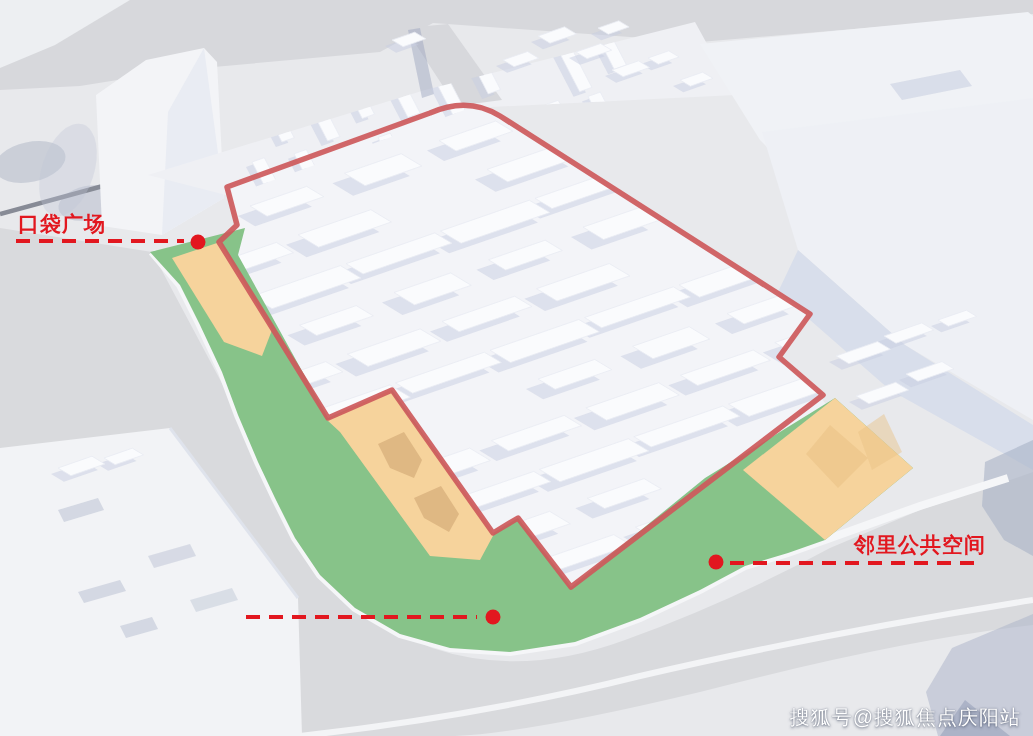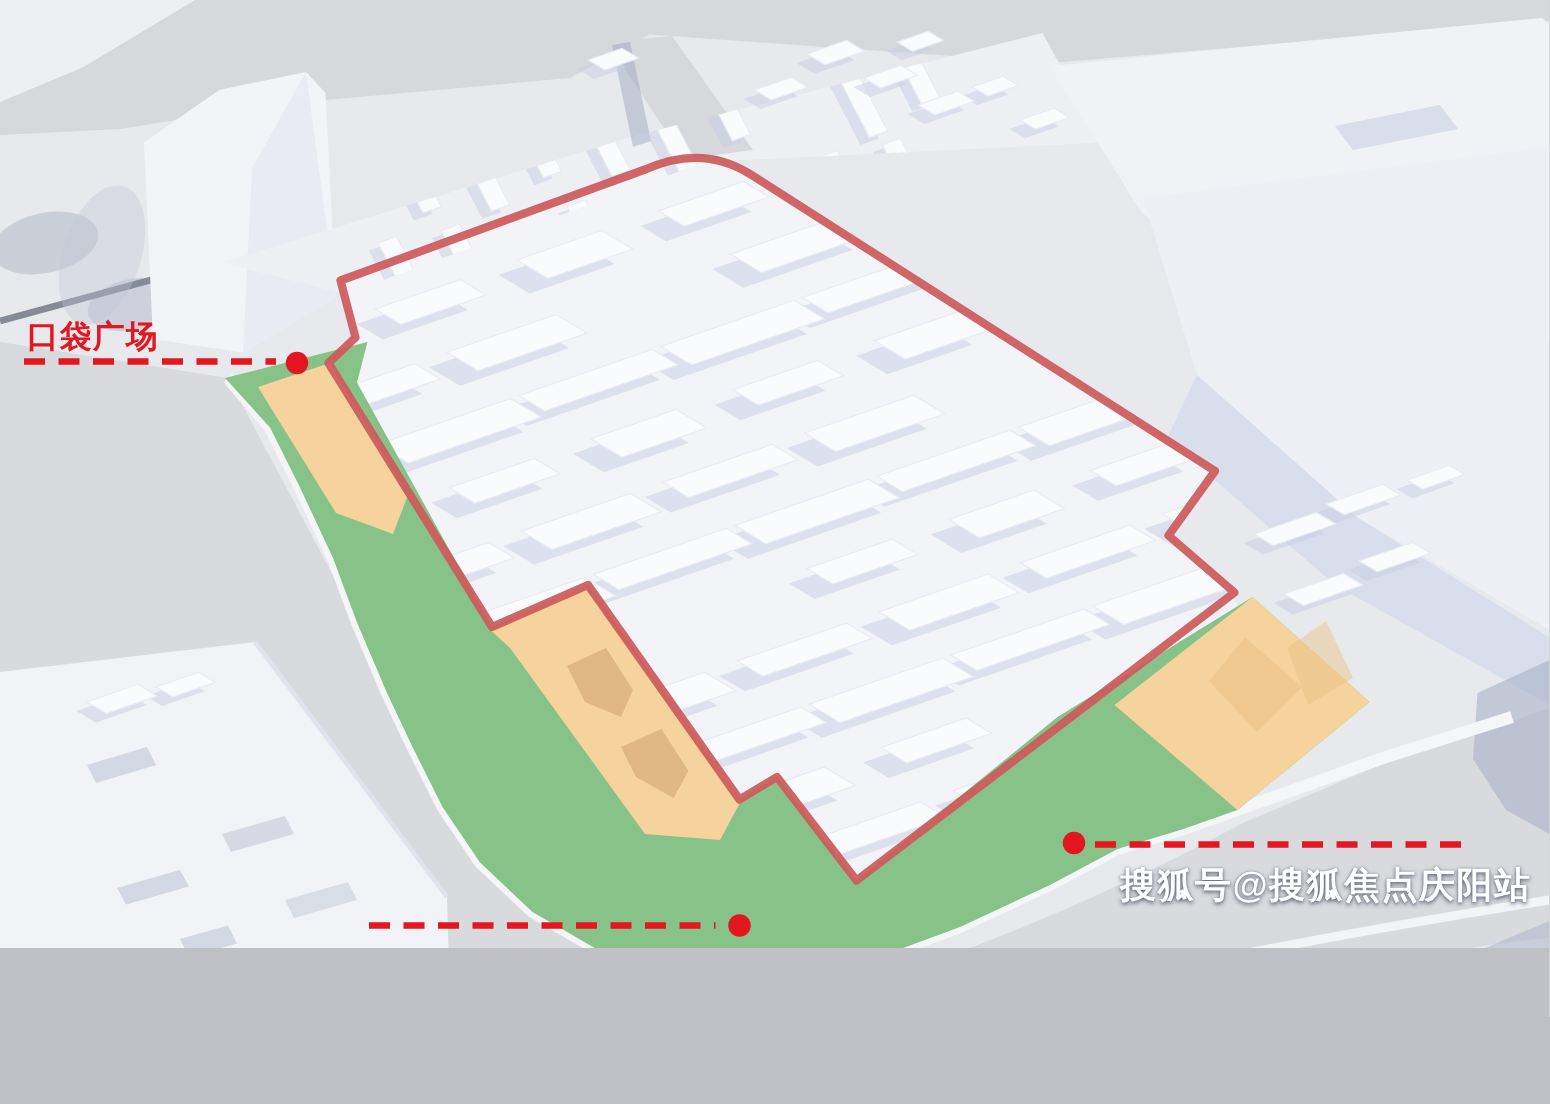--- a/index.html
+++ b/index.html
@@ -5,40 +5,40 @@
   :root{
     --boundary-red:#cd595b;
     --label-red:#e2171f;
     --green:#87c389;
     --orange:#f6d39c;
     --tan:#dfb883;
     --watermark:#ffffff;
   }
   html,body{margin:0;padding:0;background:#bfc1c6;}
   #stage{
-    position:relative;width:1033px;height:632px;overflow:hidden;
+    position:relative;width:1033px;height:736px;overflow:hidden;
     background:#e8e9ec;
     font-family:"Liberation Sans",sans-serif;
   }
   #scene{position:absolute;left:0;top:0;}
   .anno{
     position:absolute;
     color:var(--label-red);
     font-weight:bold;
     font-size:21px;
     letter-spacing:1px;
     white-space:nowrap;
     font-family:"Liberation Sans",sans-serif;
   }
   .watermark{
     position:absolute;
-    right:12px;bottom:26px;
+    right:12px;bottom:5px;
     color:var(--watermark);
-    font-weight:bold;
-    font-size:24px;
+    font-weight:normal;
+    font-size:20px;
     letter-spacing:1px;
     white-space:nowrap;
     text-shadow:0 1px 3px rgba(55,65,90,.75), 0 0 1px rgba(55,65,90,.6);
     font-family:"Liberation Sans",sans-serif;
   }
 </style>
 </head>
 <body>
 
 <div id="stage">
@@ -384,16 +384,17 @@
     <line x1="16" y1="241" x2="184" y2="241" stroke="var(--label-red)" stroke-width="4.2" stroke-dasharray="14 9"></line>
     <circle cx="198" cy="242" r="7.5" fill="var(--label-red)"></circle>
     <line x1="246" y1="617" x2="477" y2="617" stroke="var(--label-red)" stroke-width="4.2" stroke-dasharray="14 9"></line>
     <circle cx="493" cy="617" r="7.5" fill="var(--label-red)"></circle>
     <line x1="730" y1="563" x2="976" y2="563" stroke="var(--label-red)" stroke-width="4.2" stroke-dasharray="14 9"></line>
     <circle cx="716" cy="562" r="7.5" fill="var(--label-red)"></circle>
   </g>
 </svg>
 
 <div class="anno" style="left:18px;top:210px">口袋广场</div>
+<div class="anno" style="left:854px;top:531px">邻里公共空间</div>
 
 <div class="watermark">搜狐号@搜狐焦点庆阳站</div>
 
 </div>
 
 </body></html>

